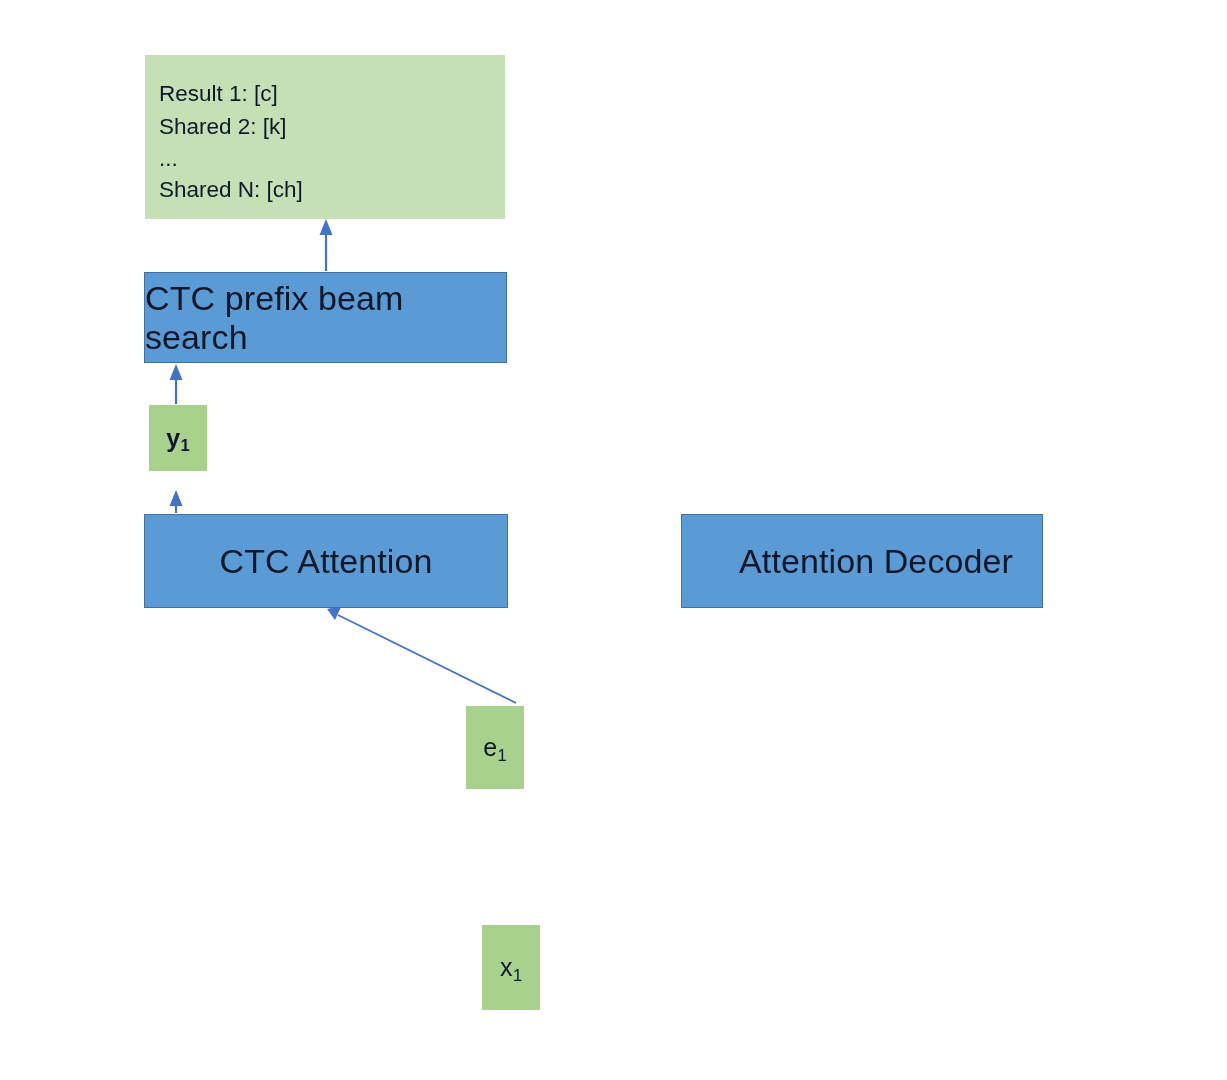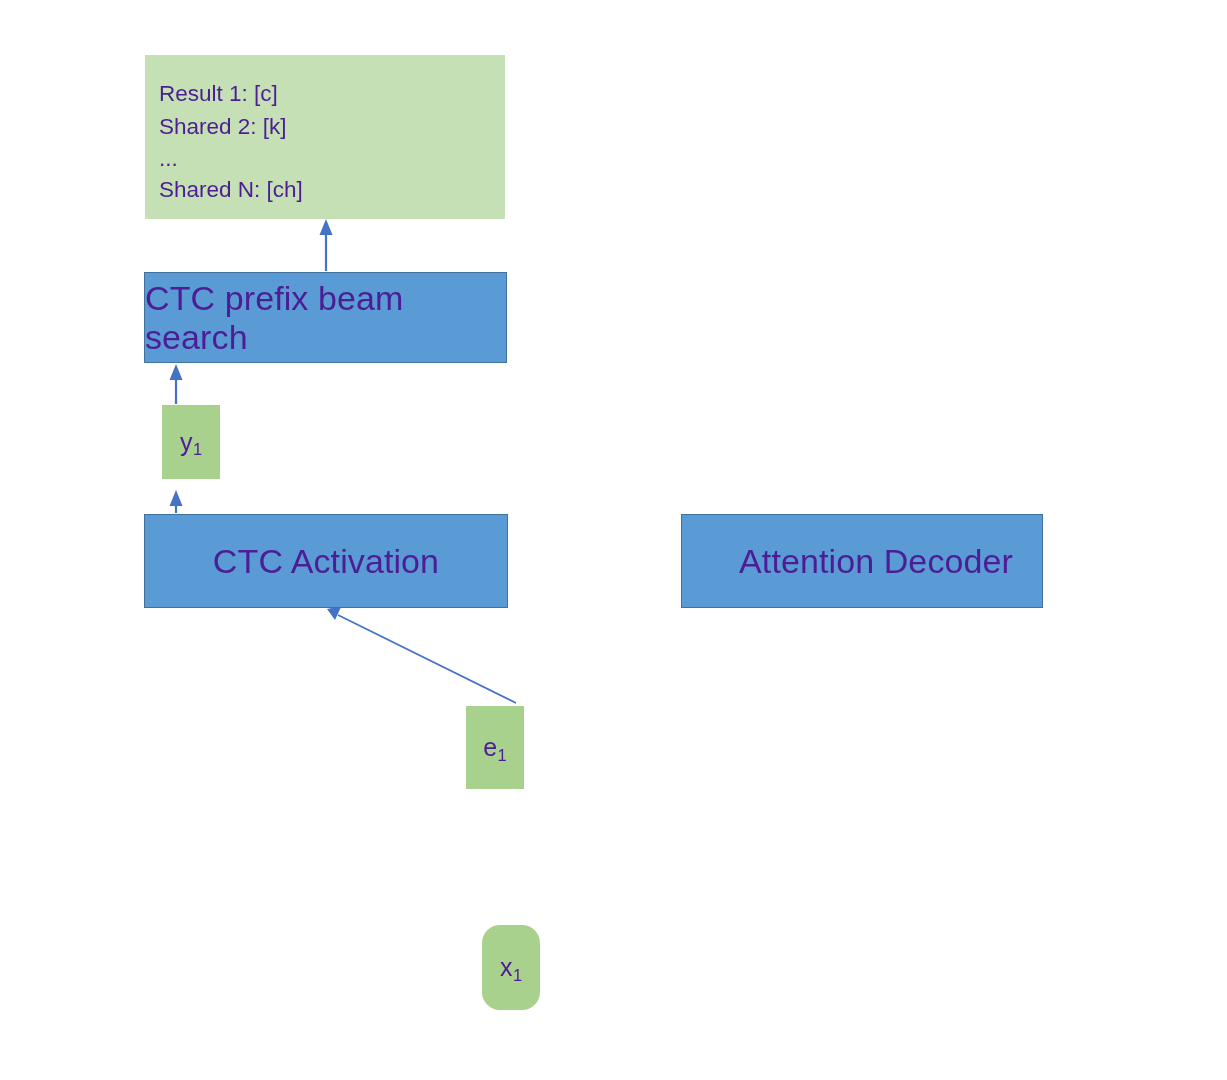--- a/index.html
+++ b/index.html
@@ -35,21 +35,21 @@
     z-index: 1;
   }
 
   
   .node {
     position: absolute;
     box-sizing: border-box;
     display: flex;
     align-items: center;
     justify-content: center;
-    color: #4c1d95;
+    color: #0f172a;
     z-index: 2;
   }
 
   .node-process {
     background: #5b9bd5;
     border: 1.4px solid #41719c;
     font-size: 34px;
     font-weight: 400;
     letter-spacing: 0.1px;
   }
@@ -89,26 +89,26 @@
     font-size: 0.66em;
     vertical-align: baseline;
     position: relative;
     top: 0.28em;
     padding-left: 0.5px;
   }
 
   
   #node-results-box   { left: 145px; top: 55px;  width: 360px; height: 164px; }
   #node-beam-search   { left: 144px; top: 272px; width: 363px; height: 91px;  }
-  #node-y1            { left: 162px; top: 405px; width: 58px;  height: 74px;  }
+  #node-y1            { left: 149px; top: 405px; width: 58px;  height: 66px; font-weight: bold;  }
   #node-ctc-activation{ left: 144px; top: 514px; width: 364px; height: 94px;  }
   #node-attention-dec { left: 681px; top: 514px; width: 362px; height: 94px; padding-left: 28px;  }
   #node-e1            { left: 466px; top: 706px; width: 58px;  height: 83px;  }
   #node-shared-encoder{ left: 479px; top: 806px; width: 364px; height: 93px;  }
-  #node-x1            { left: 482px; top: 925px; width: 58px;  height: 85px; border-radius: 18px;  }
+  #node-x1            { left: 482px; top: 925px; width: 58px;  height: 85px;  }
 </style>
 </head>
 <body>
 
 <div id="diagram-canvas">
 
   <svg id="connector-layer" viewBox="0 0 1227 1080" width="1227" height="1080" xmlns="http://www.w3.org/2000/svg">
 
     <g>
       <line x1="326" y1="271" x2="326" y2="232" stroke="#4472c4" stroke-width="2.2"></line>
@@ -140,21 +140,21 @@
 
   <div class="node node-process" id="node-beam-search">
     <span>CTC prefix beam search</span>
   </div>
 
   <div class="node node-tensor" id="node-y1">
     <span class="tensor-label"><span>y</span><span class="sub">1</span></span>
   </div>
 
   <div class="node node-process" id="node-ctc-activation">
-    <span>CTC Activation</span>
+    <span>CTC Attention</span>
   </div>
 
   <div class="node node-process" id="node-attention-dec">
     <span>Attention Decoder</span>
   </div>
 
   <div class="node node-tensor" id="node-e1">
     <span class="tensor-label"><span>e</span><span class="sub">1</span></span>
   </div>
 

